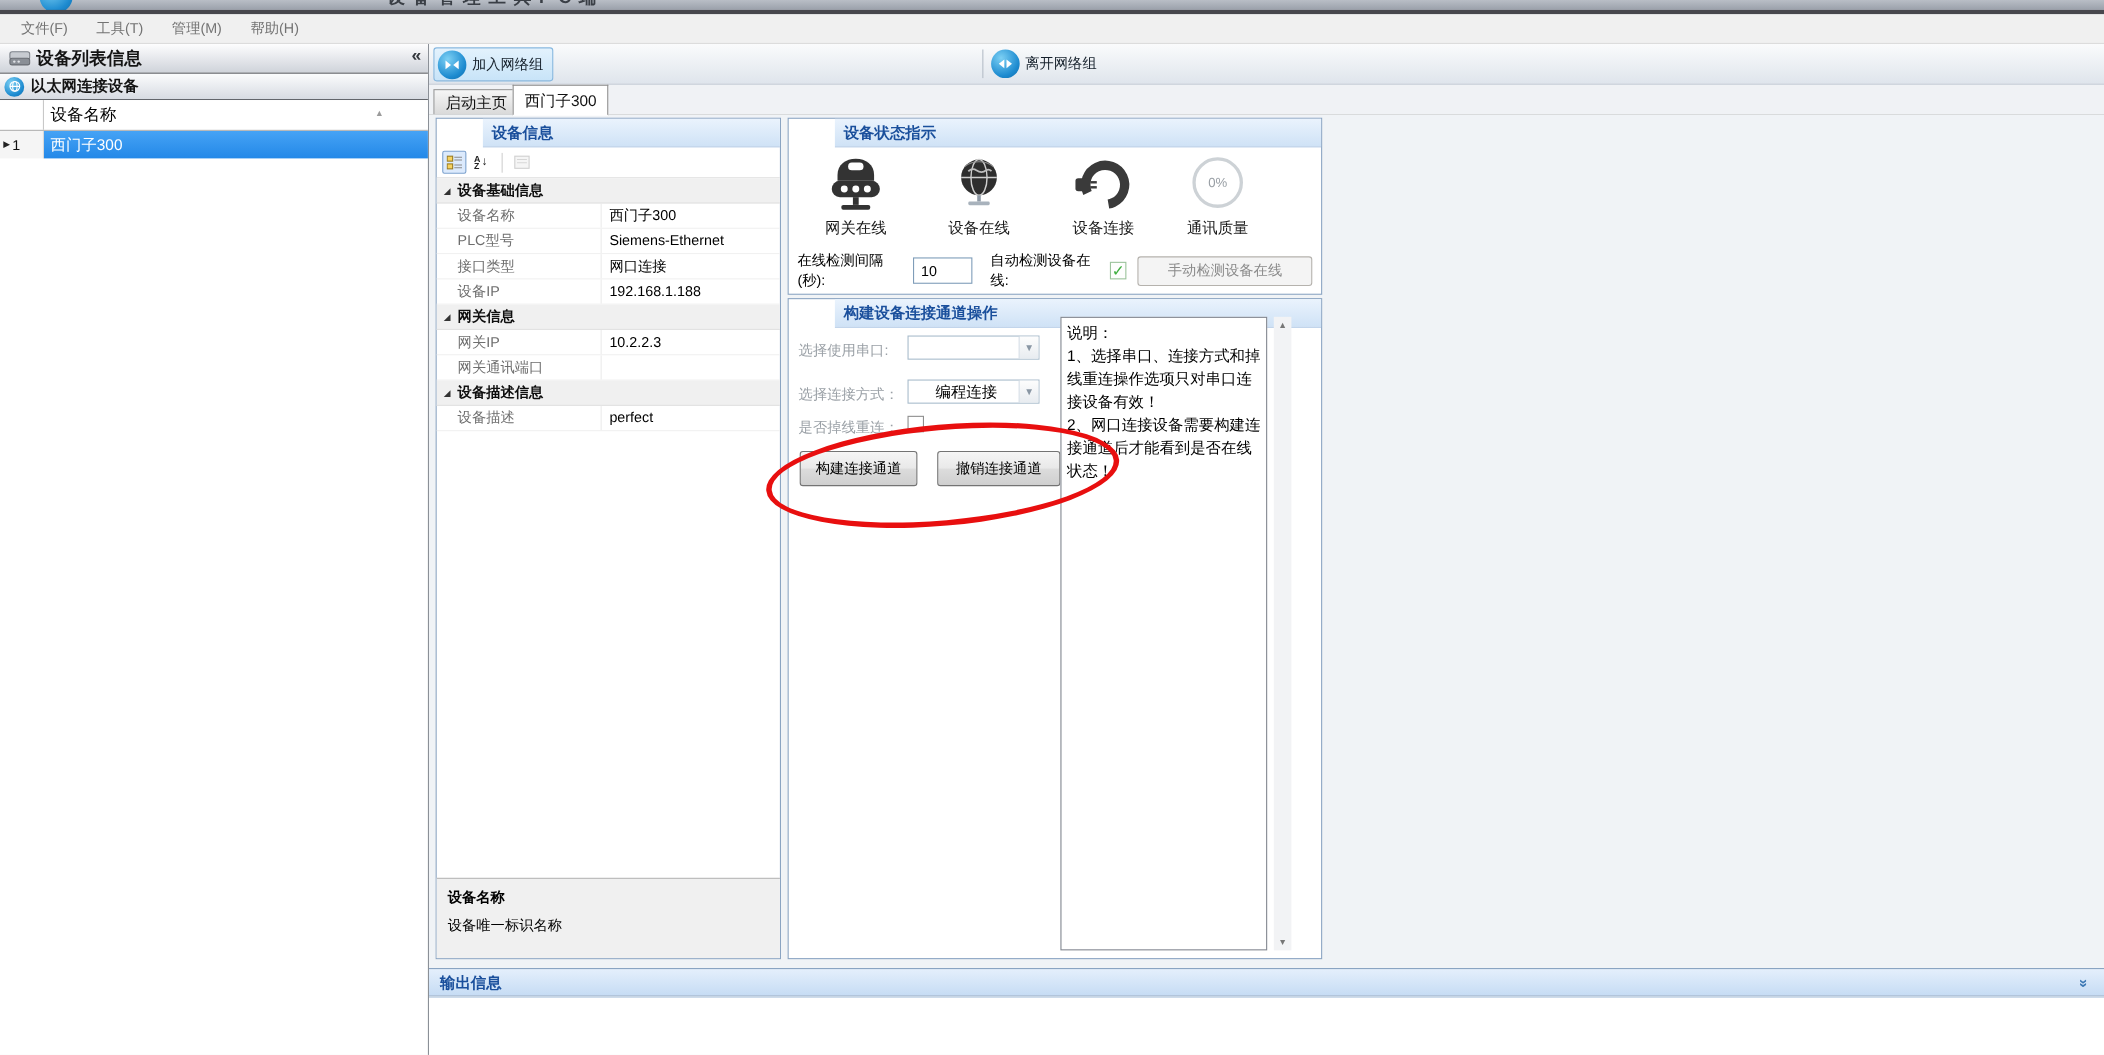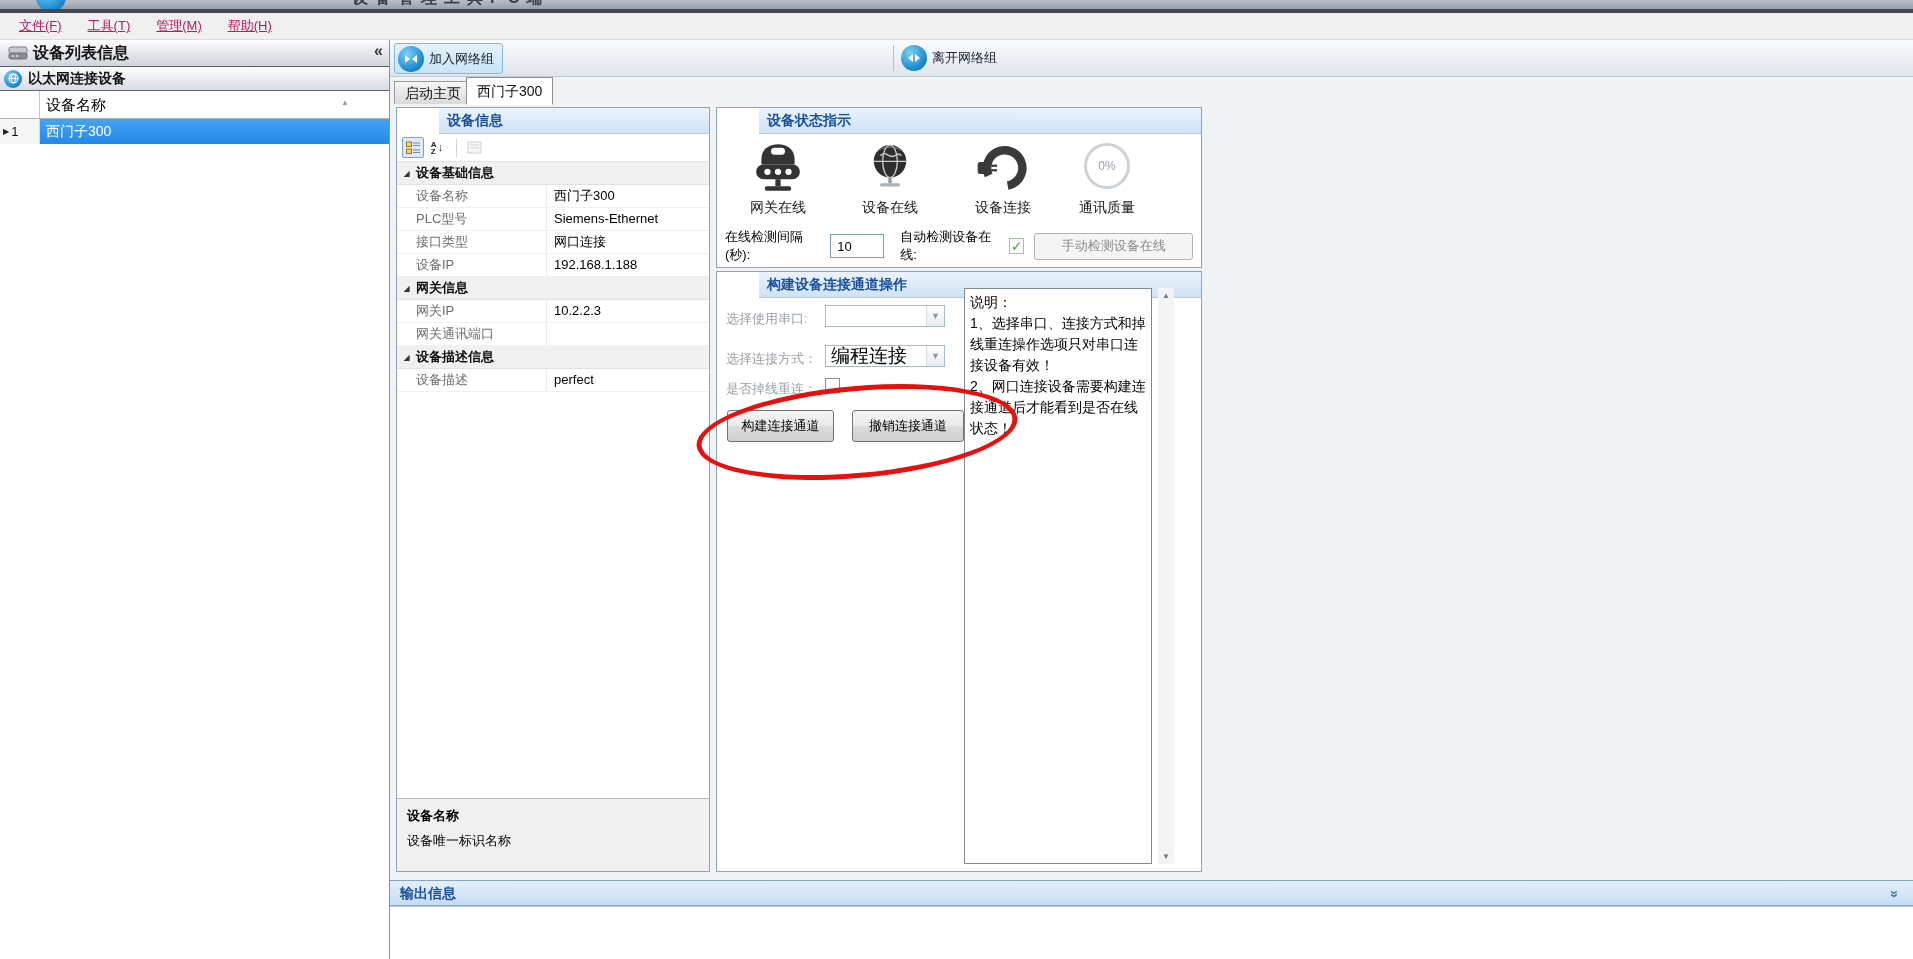--- a/index.html
+++ b/index.html
@@ -6,21 +6,21 @@
   .screen{position:relative;width:1913px;height:959px;overflow:hidden;background:#f0f2f5;
           font-family:"Liberation Sans","DejaVu Sans",sans-serif;-webkit-font-smoothing:antialiased;}
   
   .titlebar{position:absolute;left:0;top:0;width:100%;height:9px;background:linear-gradient(#b9bec6,#9aa0aa);overflow:hidden;}
   .titlebar .appicon{position:absolute;left:36px;top:-18px;width:30px;height:30px;border-radius:50%;
       background:radial-gradient(circle at 35% 30%,#7cd0f4,#1d8bd0 65%,#0f6aa8);}
   .titlebar .ttext{position:absolute;left:352px;top:-12px;font-size:16px;letter-spacing:7px;color:#3a3f46;font-weight:bold;}
   .darkband{position:absolute;left:0;top:9px;width:100%;height:4px;background:#47474d;}
   .menubar{position:absolute;left:0;top:13px;width:100%;height:27px;background:#f0f0f0;border-bottom:1px solid #dcdcdc;
       display:flex;align-items:center;padding-left:6px;box-sizing:border-box;}
-  .menubar .mi{padding:3px 13px;font-size:13px;color:#be185d;cursor:default;text-decoration:underline;}
+  .menubar .mi{padding:3px 13px;font-size:13px;color:#737373;cursor:default;}
   
   .sidebar{position:absolute;left:0;top:40px;width:390px;bottom:0;background:#fff;border-right:1px solid #8b9097;box-sizing:border-box;}
   .sb-header{position:relative;height:26px;background:linear-gradient(#fdfdfe,#cfd3da);border-bottom:1px solid #5a5d63;
       display:flex;align-items:center;}
   .sb-header .hicon{margin-left:8px;width:20px;height:16px;}
   .sb-header .htitle{margin-left:5px;font-size:16px;font-weight:bold;color:#141414;}
   .sb-header .collapse{position:absolute;right:6px;top:2px;font-size:16px;font-weight:bold;color:#33373c;cursor:pointer;}
   .sb-group{height:23px;background:linear-gradient(#fbfcfd,#d7dbe2);border-bottom:1px solid #63666c;display:flex;align-items:center;cursor:pointer;}
   .sphere{display:inline-flex;align-items:center;justify-content:center;border-radius:50%;
       background:radial-gradient(circle at 35% 30%,#7cd0f4,#1d8bd0 65%,#0f6aa8);}
@@ -78,21 +78,21 @@
   .srow .lab2{margin-left:16px;}
   .checkbox{width:16px;height:16px;border:1px solid #9cc39c;background:#fdfefd;margin-left:5px;display:flex;align-items:center;justify-content:center;
       font-size:14px;font-weight:bold;color:#3faf3f;line-height:14px;box-sizing:border-box;cursor:pointer;}
   .btn{border:1px solid #737373;border-radius:3px;background:linear-gradient(#f5f5f5,#e9e9e9 48%,#dcdcdc 52%,#cfcfcf);
       font-size:13px;color:#000;display:flex;align-items:center;justify-content:center;cursor:pointer;font-family:inherit;}
   .btn.disabled{border:1px solid #b5b2ad;background:#f4f4f4;color:#8b8b8b;cursor:default;}
   .manualbtn{margin-left:10px;width:163px;height:25px;}
   
   .frm-lab{position:absolute;left:9px;font-size:13px;color:#9aa0a6;}
   .combo{position:absolute;left:108px;width:120px;height:22px;border:1px solid #a9bccc;background:#fff;box-sizing:border-box;display:flex;cursor:pointer;}
-  .combo .ctext{flex:1;font-size:19px;color:#000;line-height:20px;padding-left:5px;overflow:hidden;}
+  .combo .ctext{flex:1;font-size:14px;color:#000;line-height:20px;padding-left:5px;overflow:hidden;text-align:center;}
   .combo .carr{width:17px;border-left:1px solid #d4dde6;background:linear-gradient(#fdfdfd,#e8ecf0);
       display:flex;align-items:center;justify-content:center;font-size:9px;color:#8a97a4;}
   .chk-empty{position:absolute;left:108px;top:106px;width:15px;height:15px;border:1px solid #8e8e8e;background:#fff;box-sizing:border-box;cursor:pointer;}
   .cbtn1{position:absolute;left:10px;top:138px;width:105px;height:30px;}
   .cbtn2{position:absolute;left:135px;top:138px;width:110px;height:30px;}
   .note{position:absolute;left:247px;top:16px;width:188px;height:576px;border:1px solid #828790;background:#fff;box-sizing:border-box;
       padding:3px 5px;font-size:14px;line-height:1.5;color:#000;white-space:pre-wrap;overflow:hidden;}
   .vscroll{position:absolute;left:441px;top:16px;width:16px;height:576px;background:#f2f3f5;}
   .vscroll .sa{position:absolute;left:0;width:16px;height:15px;text-align:center;font-size:8px;color:#777;line-height:15px;cursor:pointer;}
   .vscroll .up{top:0;} .vscroll .dn{bottom:0;}

